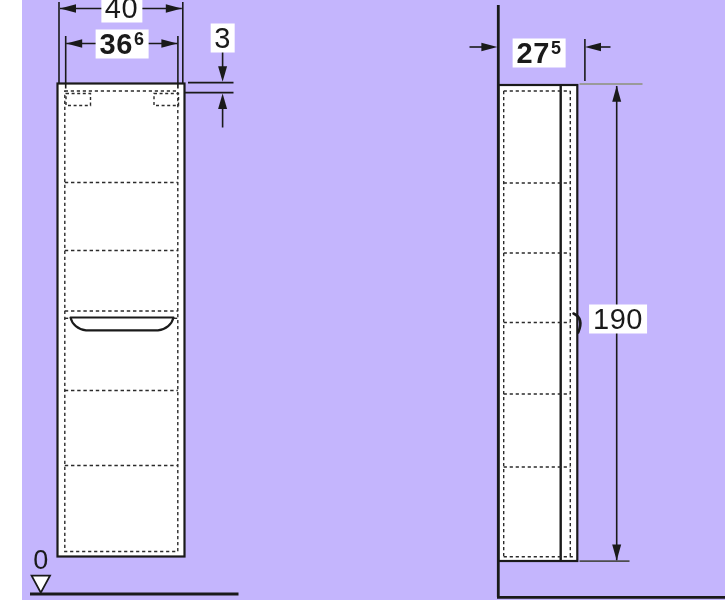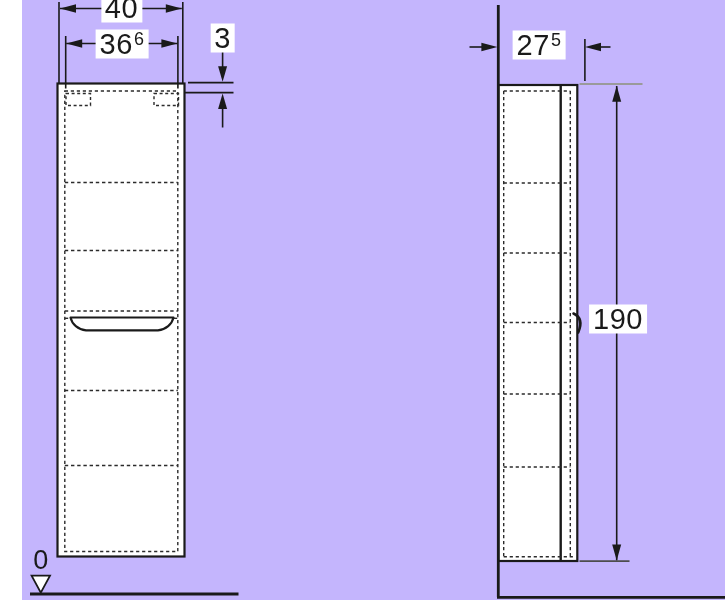--- a/index.html
+++ b/index.html
@@ -128,29 +128,29 @@
       <line x1="594.7" y1="86" x2="594.7" y2="560.3" fill="none"></line>
       <polygon points="594.7,85.7 590.2,101.7 599.2,101.7" stroke="none"></polygon>
       <polygon points="594.7,560.6 590.2,544.6 599.2,544.6" stroke="none"></polygon>
     </g>
   </svg>
 
   <span class="dim-label" style="left:99.5px;top:8px;">
     <span>40</span>
   </span>
 
-  <span class="dim-label" style="left:100px;top:44px;">
+  <span class="dim-label" style="left:100px;top:44px;font-weight:bold;">
     <span>36</span><span class="sup">6</span>
   </span>
 
   <span class="dim-label" style="left:200.5px;top:38px;">
     <span>3</span>
   </span>
 
-  <span class="dim-label" style="left:517px;top:45px;">
+  <span class="dim-label" style="left:517px;top:53px;font-weight:bold;">
     <span>27</span><span class="sup">5</span>
   </span>
 
   <span class="dim-label" style="left:596px;top:319px;">
     <span>190</span>
   </span>
 
   <span class="dim-label small" style="left:19px;top:560px;background:transparent;">
     <span>0</span>
   </span>

